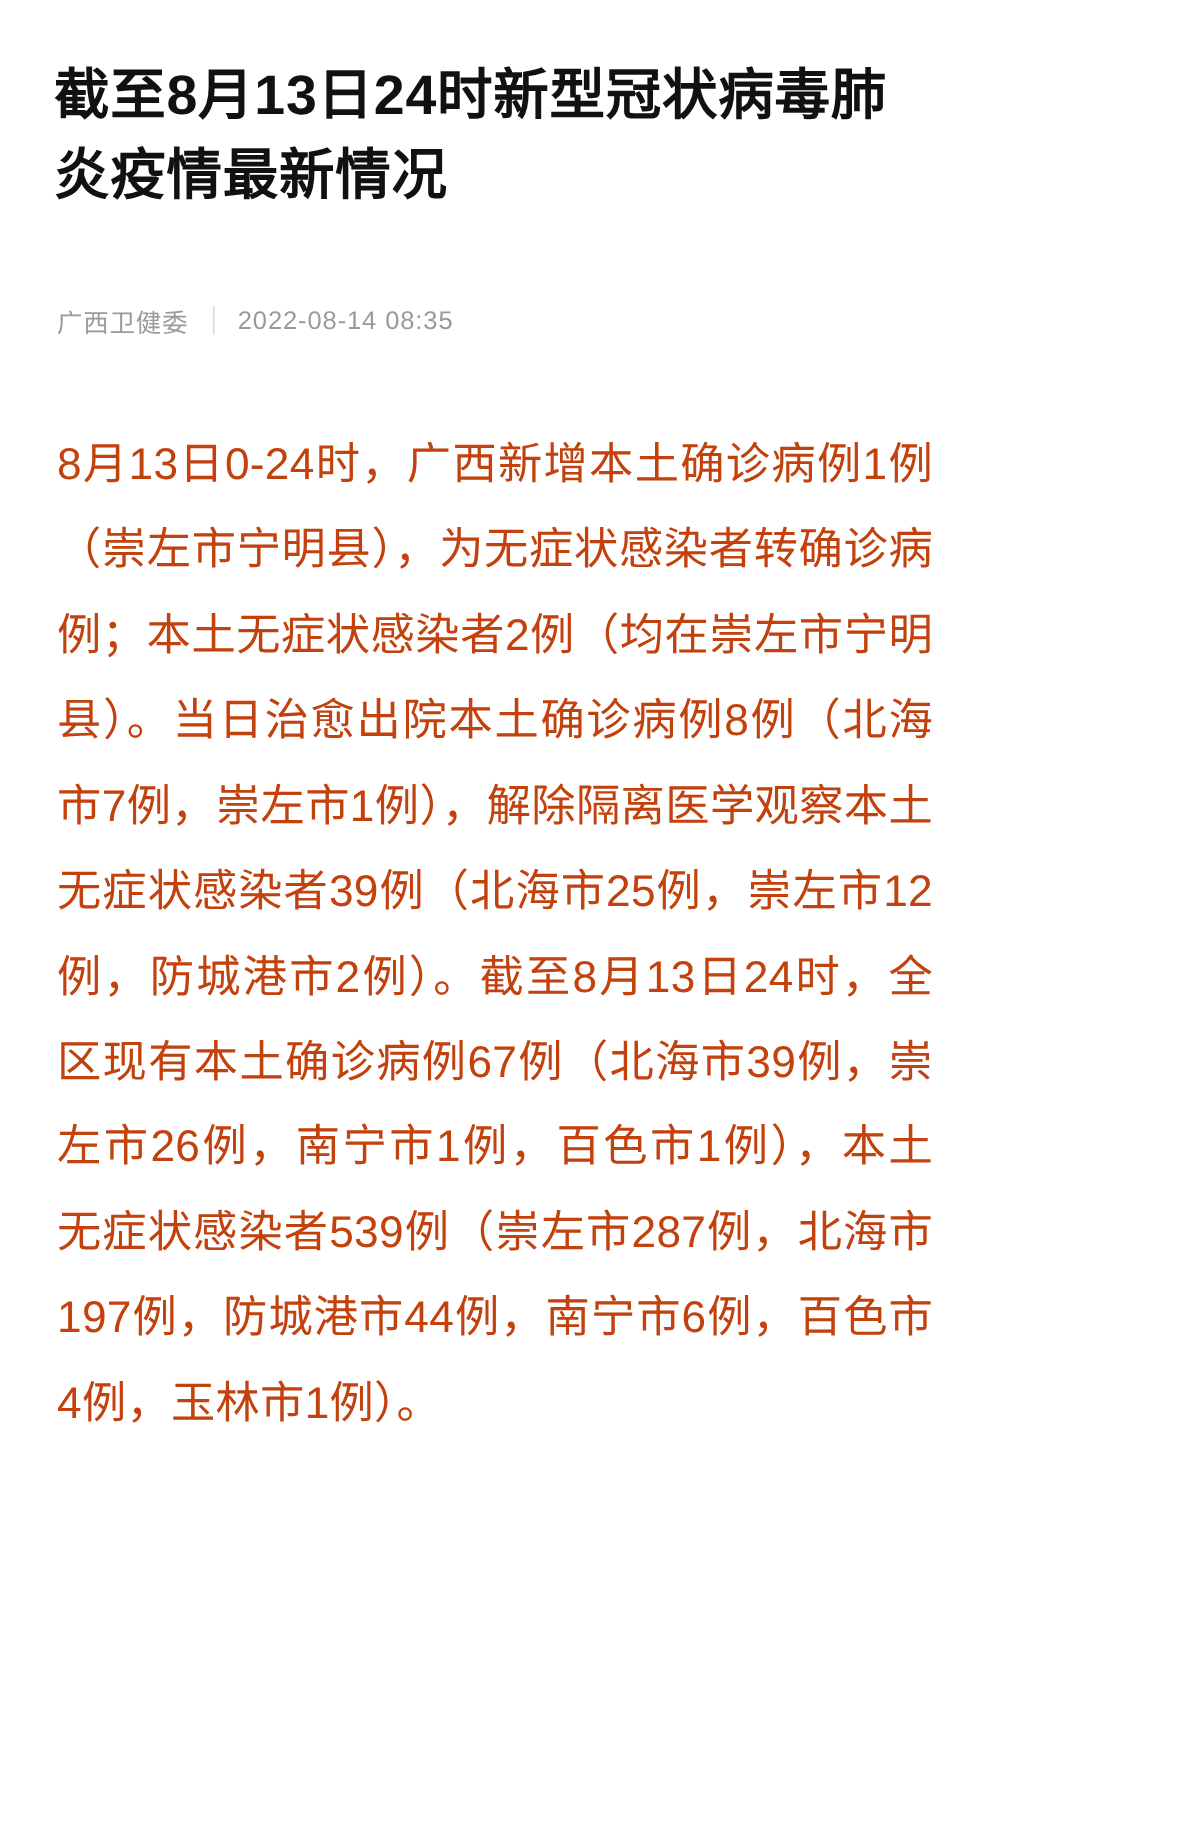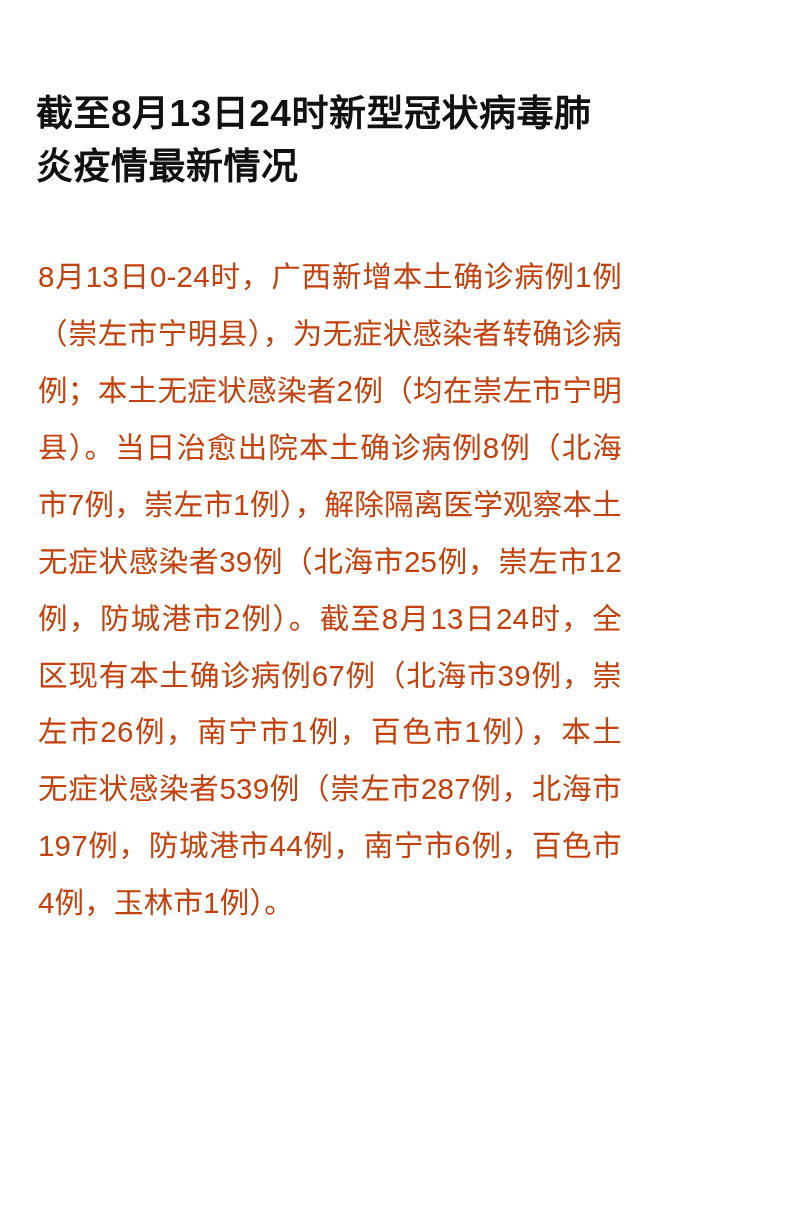--- a/index.html
+++ b/index.html
@@ -12,21 +12,21 @@
     width: 800px;
     min-height: 1220px;
     font-family: "Liberation Sans", "DejaVu Sans", sans-serif;
     color: #1a1a1a;
     -webkit-font-smoothing: antialiased;
   }
   .page {
     width: 660px;
     min-height: 1220px;
     box-sizing: border-box;
-    padding: 88px 36px 0 36px;
+    padding: 38px 36px 0 36px;
     background: #ffffff;
   }
   .article-title {
     font-size: 37px;
     line-height: 1.42;
     font-weight: bold;
     letter-spacing: 0.5px;
     color: #111111;
     margin: 0;
     padding: 0 4px 0 0;
@@ -68,18 +68,23 @@
     margin: 0;
   }
 </style>
 </head>
 <body>
 
 <div class="page">
 
   <h1 class="article-title">截至8月13日24时新型冠状病毒肺炎疫情最新情况</h1>
 
+  <div class="meta-row">
+    <span class="meta-source">广西卫健委</span>
+    <span class="meta-divider"></span>
+    <span class="meta-time">2022-08-14 08:35</span>
+  </div>
 
   <div class="article-body">
     <p class="paragraph">8月13日0-24时，广西新增本土确诊病例1例（崇左市宁明县），为无症状感染者转确诊病例；本土无症状感染者2例（均在崇左市宁明县）。当日治愈出院本土确诊病例8例（北海市7例，崇左市1例），解除隔离医学观察本土无症状感染者39例（北海市25例，崇左市12例，防城港市2例）。截至8月13日24时，全区现有本土确诊病例67例（北海市39例，崇左市26例，南宁市1例，百色市1例），本土无症状感染者539例（崇左市287例，北海市197例，防城港市44例，南宁市6例，百色市4例，玉林市1例）。</p>
   </div>
 
 </div>
 
 </body></html>

